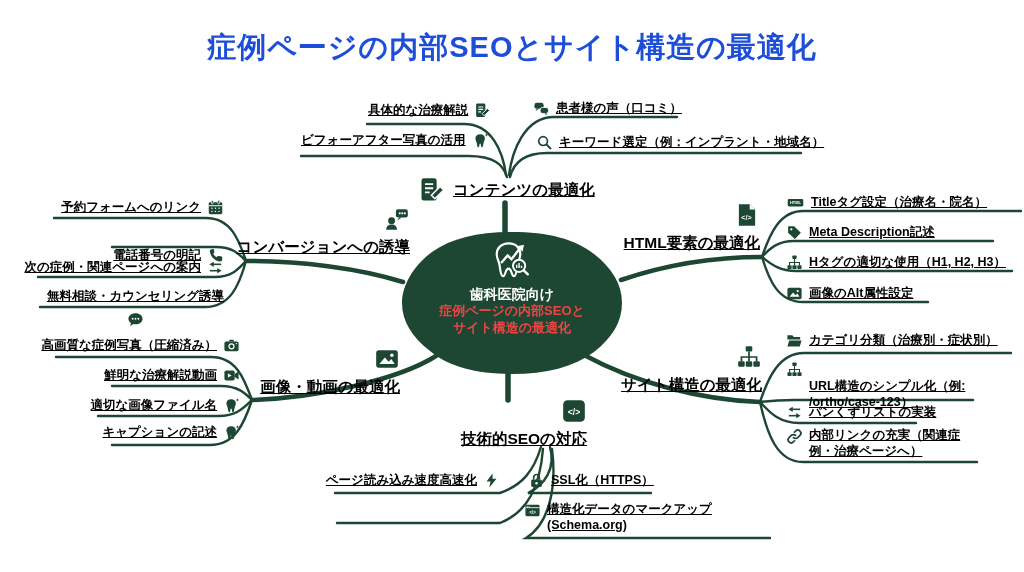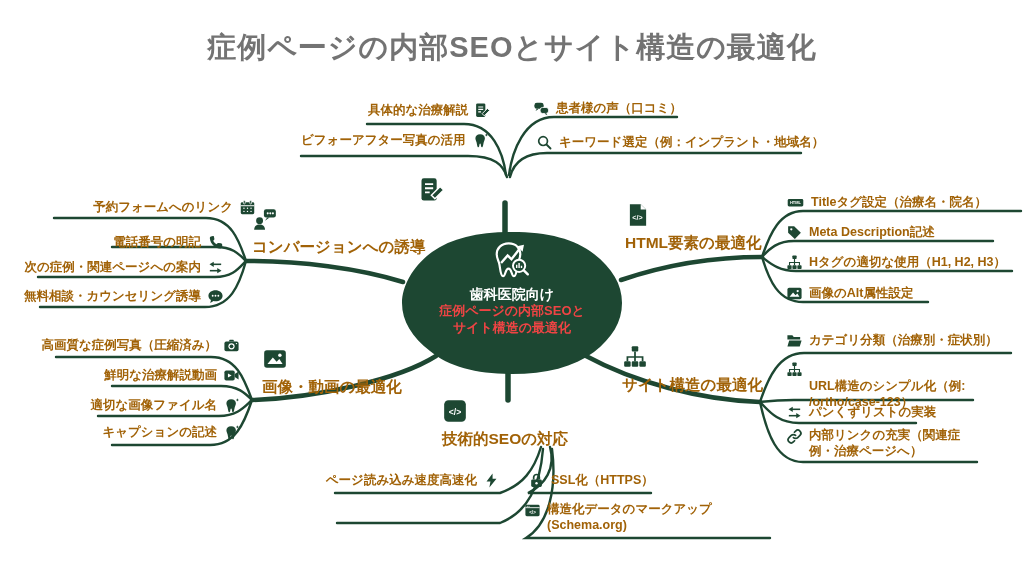--- a/index.html
+++ b/index.html
@@ -3,28 +3,28 @@
 <meta charset="utf-8">
 <style>
   html,body{margin:0;padding:0;background:#e8e8e8;}
   .canvas{
     position:relative;width:1024px;height:572px;background:#ffffff;
     font-family:"Liberation Sans","DejaVu Sans",sans-serif;overflow:hidden;
   }
   .lines{position:absolute;left:0;top:0;width:1024px;height:572px;}
   .title{
     position:absolute;top:28px;left:0;width:100%;text-align:center;
-    font-size:29px;font-weight:bold;color:#737373;letter-spacing:1px;
+    font-size:29px;font-weight:bold;color:#1d4ed8;letter-spacing:1px;
   }
   .node{
     position:absolute;display:flex;align-items:center;gap:6px;
-    font-weight:bold;color:#a16207;white-space:nowrap;
+    font-weight:bold;color:#000000;white-space:nowrap;text-decoration:underline;
   }
   .branch{font-size:15.5px;gap:7px;}
-  .col{flex-direction:column;gap:5px;align-items:flex-start;}
+  .col{flex-direction:column;gap:5px;align-items:flex-end;}
   .child{font-size:12.5px;}
   .top-align{align-items:flex-start;}
   .wrap{white-space:normal;line-height:1.25;}
   .w-url{width:166px;margin-top:18px;}
   .w-int{width:154px;}
   .w-sch{width:172px;}
   svg.ic{flex:0 0 auto;color:#1d4732;}
   .center-tag{
     position:absolute;left:402px;top:286px;width:220px;text-align:center;
     color:#ffffff;font-weight:bold;font-size:14px;
@@ -231,20 +231,21 @@
   <div class="center-tag">歯科医院向け</div>
   <div class="center-main">
     <span>症例ページの内部SEOと</span><br>
     <span>サイト構造の最適化</span>
   </div>
 
   <div class="node branch" style="left:418px;top:176px;">
     <svg class="ic" width="28" height="28" viewBox="0 0 24 24">
         <use href="#i-doc-edit"></use>
       </svg>
+    <span>コンテンツの最適化</span>
   </div>
   <div class="node branch col" style="left:625px;top:202px;width:135px;">
     <svg class="ic" width="26" height="26" viewBox="0 0 24 24">
         <use href="#i-code-file"></use>
       </svg>
     <span>HTML要素の最適化</span>
   </div>
   <div class="node branch col" style="left:252px;top:206px;width:158px;">
     <svg class="ic" width="26" height="26" viewBox="0 0 24 24">
         <use href="#i-person-chat"></use>
@@ -313,39 +314,39 @@
       </svg>
     <span>Hタグの適切な使用（H1, H2, H3）</span>
   </div>
   <div class="node child" style="left:786px;top:285px;">
     <svg class="ic" width="17" height="17" viewBox="0 0 24 24">
         <use href="#i-image"></use>
       </svg>
     <span>画像のAlt属性設定</span>
   </div>
 
-  <div class="node child" style="right:768px;top:199px;">
+  <div class="node child" style="right:800px;top:199px;">
     <span>予約フォームへのリンク</span>
     <svg class="ic" width="17" height="17" viewBox="0 0 24 24">
         <use href="#i-calendar"></use>
       </svg>
   </div>
-  <div class="node child" style="right:800px;top:234px;">
+  <div class="node child" style="right:800px;top:247px;">
     <span>電話番号の明記</span>
     <svg class="ic" width="17" height="17" viewBox="0 0 24 24">
         <use href="#i-phone"></use>
       </svg>
   </div>
   <div class="node child" style="right:800px;top:259px;">
     <span>次の症例・関連ページへの案内</span>
     <svg class="ic" width="17" height="17" viewBox="0 0 24 24">
         <use href="#i-arrows"></use>
       </svg>
   </div>
-  <div class="node child" style="right:800px;top:288px;">
+  <div class="node child" style="right:800px;top:288px;flex-direction:column;">
     <span>無料相談・カウンセリング誘導</span>
     <svg class="ic" width="17" height="17" viewBox="0 0 24 24">
         <use href="#i-chat-dots"></use>
       </svg>
   </div>
 
   <div class="node child" style="right:784px;top:337px;">
     <span>高画質な症例写真（圧縮済み）</span>
     <svg class="ic" width="17" height="17" viewBox="0 0 24 24">
         <use href="#i-camera"></use>

